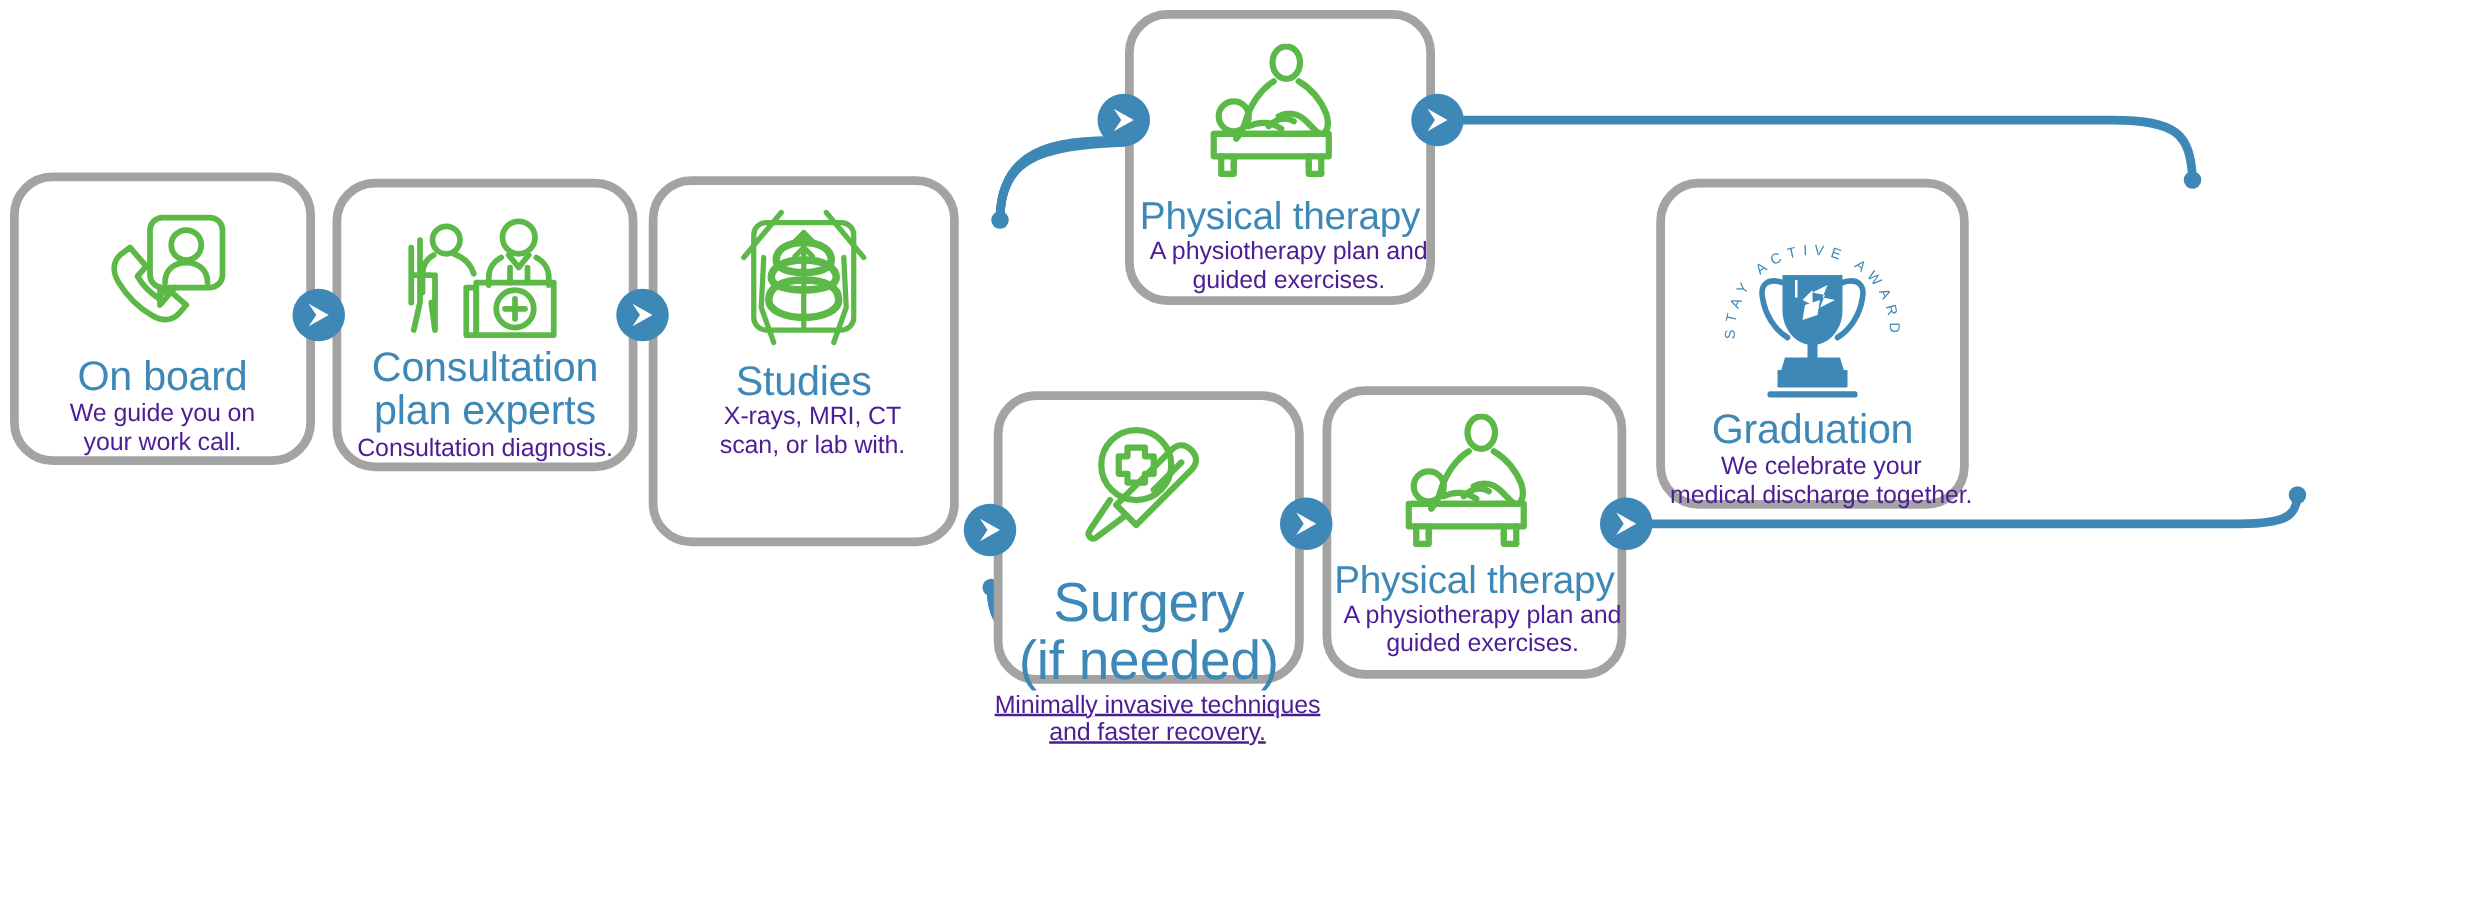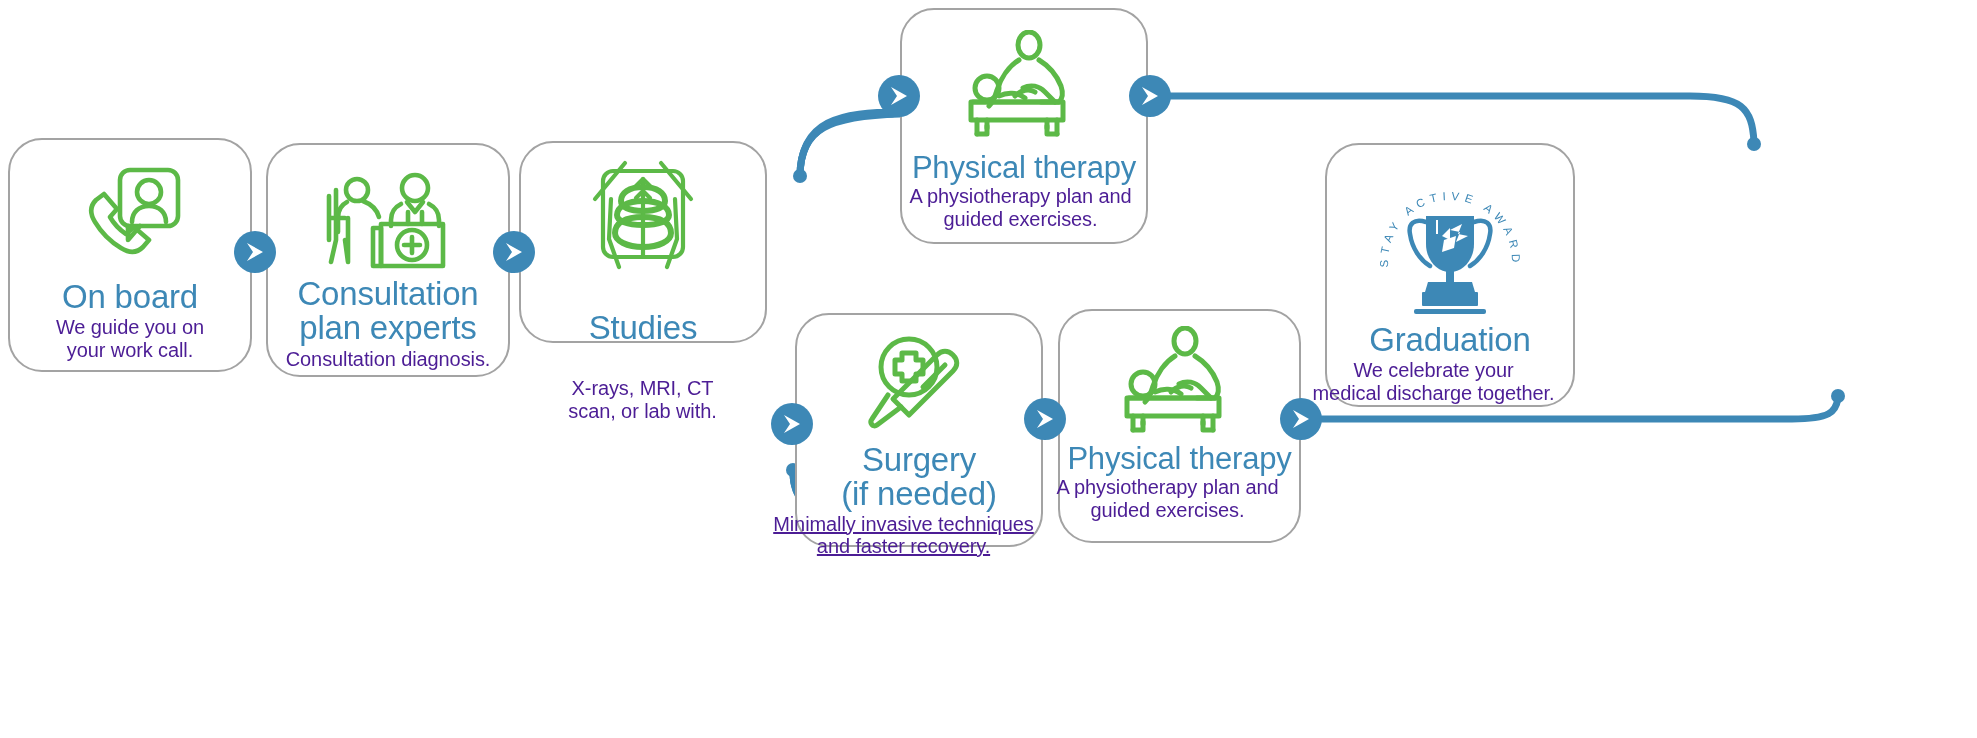--- a/index.html
+++ b/index.html
@@ -23,26 +23,26 @@
     left: 0; top: 0;
     width: 1977px; height: 738px;
     pointer-events: none;
     z-index: 1;
   }
 
   
   .card {
     position: absolute;
     background: #ffffff;
-    border: 2px solid #a3a3a3;
+    border: 7px solid #a3a3a3;
     border-radius: 34px;
     z-index: 2;
     display: flex;
     flex-direction: column;
-    align-items: center;
+    align-items: flex-start;
   }
   .card-icon {
     display: flex;
     align-items: center;
     justify-content: center;
     width: 100%;
   }
   .card-title {
     color: #3d88b6;
     font-weight: 400;
@@ -57,39 +57,39 @@
     line-height: 1.12;
     text-align: center;
     width: 100%;
     white-space: pre-line;
     letter-spacing: -0.1px;
   }
 
   
   #card-onboard      { left: 8px;    top: 138px; width: 244px; height: 234px; }
   #card-consultation { left: 266px;  top: 143px; width: 244px; height: 234px; }
-  #card-studies      { left: 519px;  top: 141px; width: 248px; height: 202px; gap: 32px; }
+  #card-studies      { left: 519px;  top: 141px; width: 248px; height: 296px; }
   #card-pt-top       { left: 900px;  top: 8px;   width: 248px; height: 236px; }
   #card-surgery      { left: 795px;  top: 313px; width: 248px; height: 234px; }
   #card-pt-bottom    { left: 1058px; top: 309px; width: 243px; height: 234px; }
   #card-graduation   { left: 1325px; top: 143px; width: 250px; height: 264px; }
 
   #card-onboard .card-icon      { height: 118px; margin-top: 16px; }
   #card-consultation .card-icon { height: 110px; margin-top: 20px; }
   #card-studies .card-icon      { height: 122px; margin-top: 14px; }
   #card-pt-top .card-icon       { height: 120px; margin-top: 16px; }
   #card-surgery .card-icon      { height: 110px; margin-top: 16px; }
   #card-pt-bottom .card-icon    { height: 110px; margin-top: 16px; }
   #card-graduation .card-icon   { height: 148px; margin-top: 24px; }
 
   #card-onboard .card-title      { font-size: 33px; margin-top: 6px; }
   #card-consultation .card-title { font-size: 33px; margin-top: 2px; }
   #card-studies .card-title      { font-size: 33px; margin-top: 4px; }
   #card-pt-top .card-title       { font-size: 31px; margin-top: 6px; }
-  #card-surgery .card-title      { font-size: 33px; margin-top: 4px; }
+  #card-surgery .card-title      { font-size: 44px; margin-top: 16px; }
   #card-pt-bottom .card-title    { font-size: 31px; margin-top: 6px; }
   #card-graduation .card-title   { font-size: 33px; margin-top: 6px; }
 
   #card-onboard .card-desc      { margin-top: 2px; }
   #card-consultation .card-desc { margin-top: 2px; }
   #card-studies .card-desc      { margin-top: 0px; }
   #card-pt-top .card-desc       { margin-top: 1px; }
   #card-surgery .card-desc      { margin-top: 1px; }
   #card-pt-bottom .card-desc    { margin-top: 1px; }
   #card-graduation .card-desc   { margin-top: 2px; }

